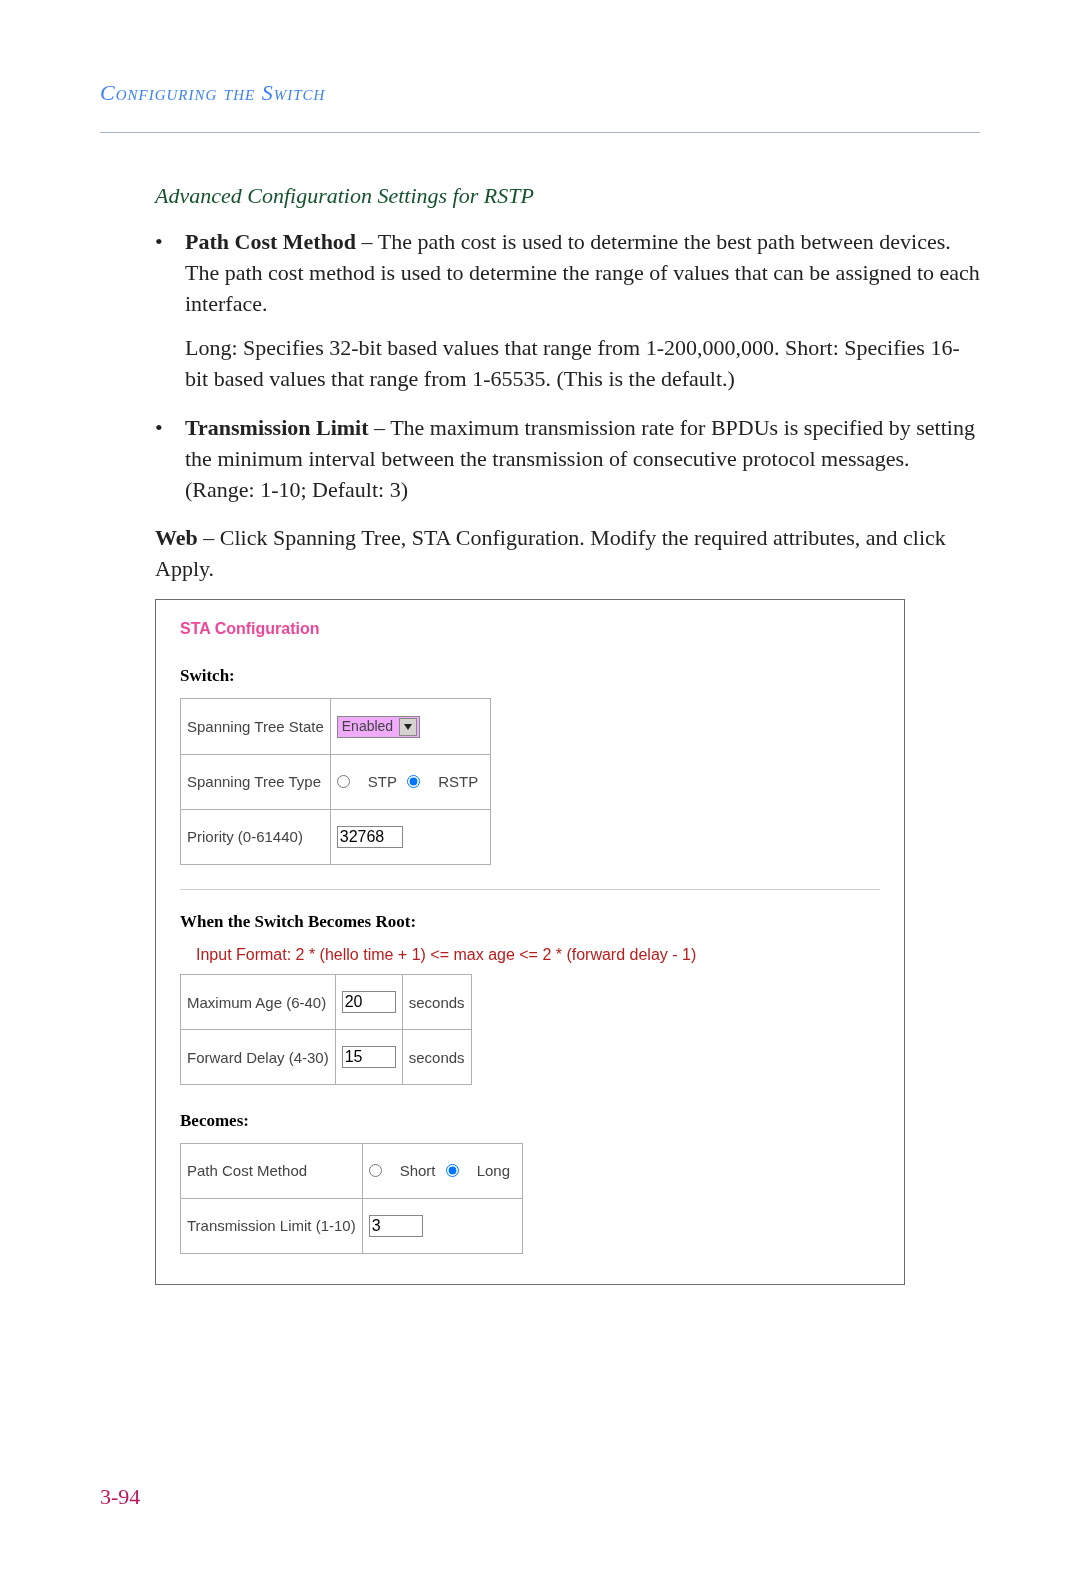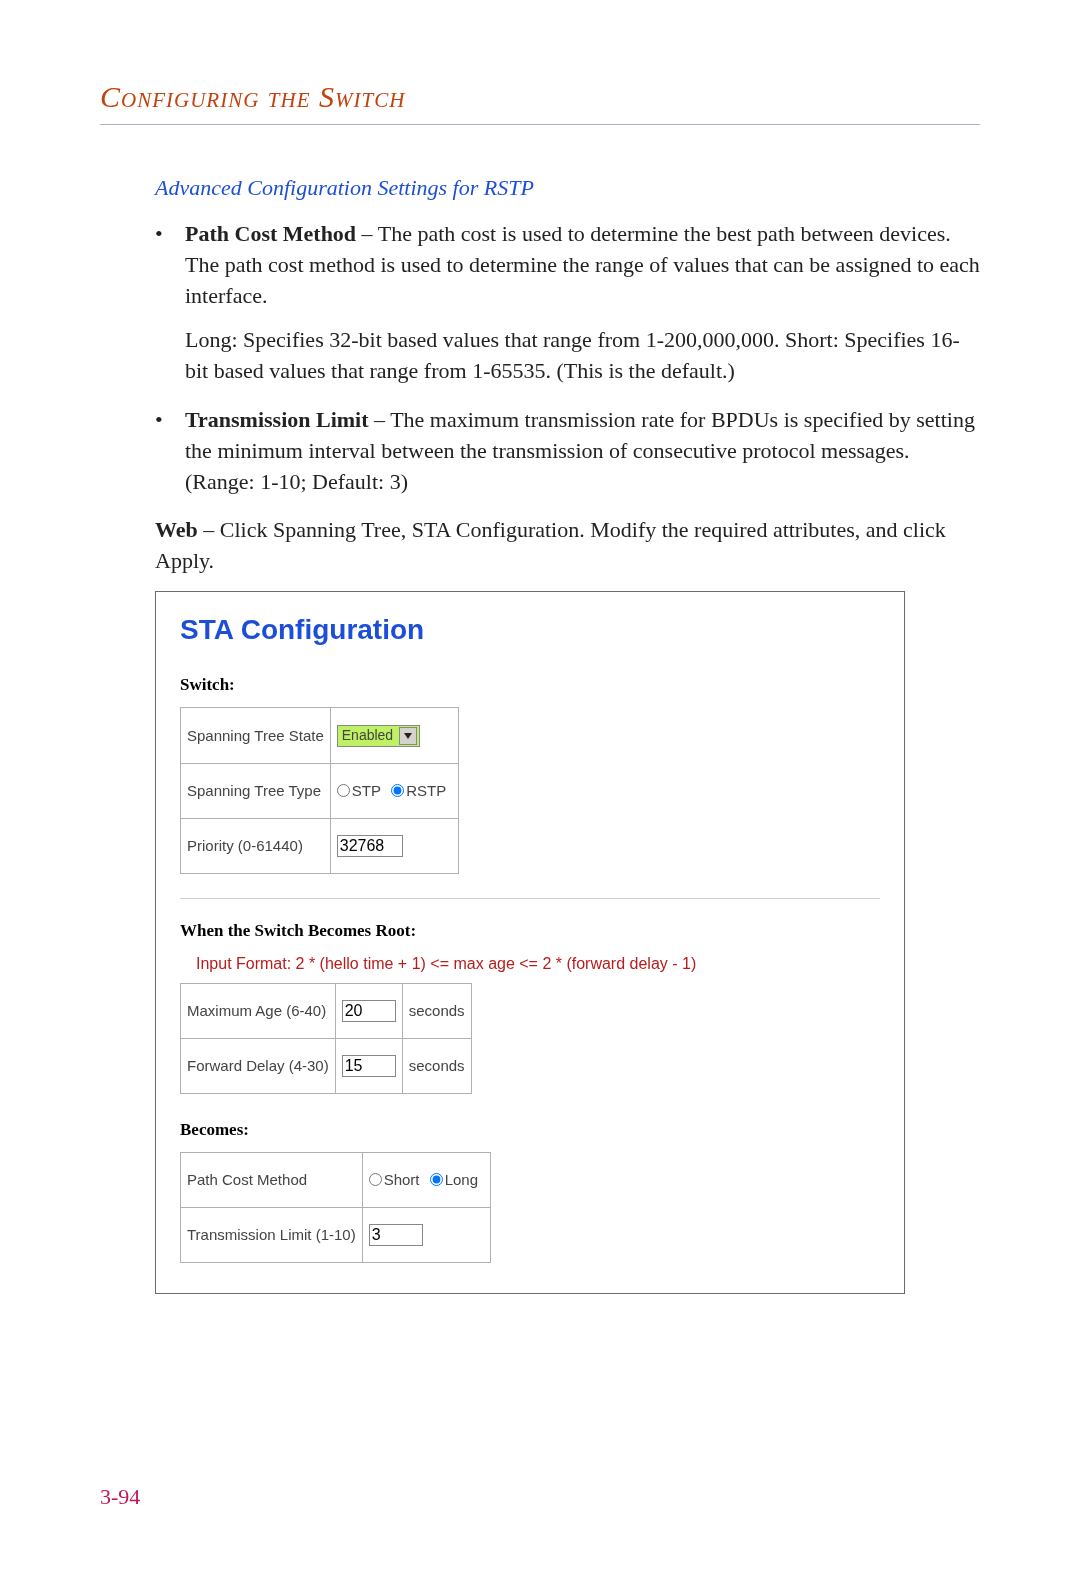--- a/index.html
+++ b/index.html
@@ -13,35 +13,35 @@
   .page {
     position: relative;
     width: 1080px;
     height: 1570px;
     box-sizing: border-box;
     padding: 80px 100px 60px 100px;
   }
   .header {
     font-variant: small-caps;
     font-style: italic;
-    color: #c2410c;
-    font-size: 30px;
+    color: #3b82f6;
+    font-size: 22px;
     letter-spacing: 1px;
-    margin-bottom: 10px;
+    margin-bottom: 26px;
     font-family: Georgia, serif;
   }
   .headerline {
     border: none;
     border-top: 1.5px solid #aab3c0;
     margin: 0 0 50px 0;
   }
   .subtitle {
     font-style: italic;
     font-size: 22px;
-    color: #1d4ed8;
+    color: #14532d;
     margin-left: 55px;
     margin-bottom: 18px;
   }
   .body {
     font-size: 22px;
     line-height: 1.4;
     color: #222;
   }
   ul.bullets {
     list-style: none;
@@ -78,23 +78,23 @@
     border: 1.5px solid #6b6b6b;
     background: #fff;
     font-family: Arial, Helvetica, sans-serif;
     color: #333;
     padding: 18px 24px 6px 24px;
     box-sizing: border-box;
   }
   .screenshot h2 {
     margin: 0 0 24px 0;
     font-family: Arial, Helvetica, sans-serif;
-    font-size: 28px;
+    font-size: 16px;
     font-weight: bold;
-    color: #1d4ed8;
+    color: #ec4899;
   }
   .screenshot h3 {
     margin: 0 0 10px 0;
     font-family: Liberation Serif, serif;
     font-size: 17px;
     font-weight: bold;
     color: #000;
   }
   .screenshot .hint {
     font-size: 16px;
@@ -126,40 +126,40 @@
     font-size: 16px;
     width: 60px;
     border: 1px solid #888;
     padding: 1px 2px;
     background: #fff;
   }
   .screenshot .select-wrap {
     display: inline-flex;
     align-items: center;
     border: 1px solid #888;
-    background: #bef264;
+    background: #f0abfc;
     padding: 0 2px 0 4px;
     font-size: 14px;
     height: 20px;
   }
   .screenshot .select-wrap .sel-text { padding-right: 6px; }
   .screenshot .select-wrap .sel-btn {
     width: 16px;
     height: 16px;
     background: #d6d3ce;
     border: 1px solid #888;
     display: inline-flex;
     align-items: center;
     justify-content: center;
   }
   .screenshot .select-wrap .sel-btn svg { display: block; }
   .screenshot .radio {
     display: inline-flex;
     align-items: center;
-    gap: 2px;
+    gap: 18px;
     margin-right: 6px;
   }
   .screenshot .radio input { margin: 0; }
   .screenshot .unit {
     padding-left: 12px;
   }
   .wide-input { width: 48px !important; }
 
   .page-num {
     position: absolute;

